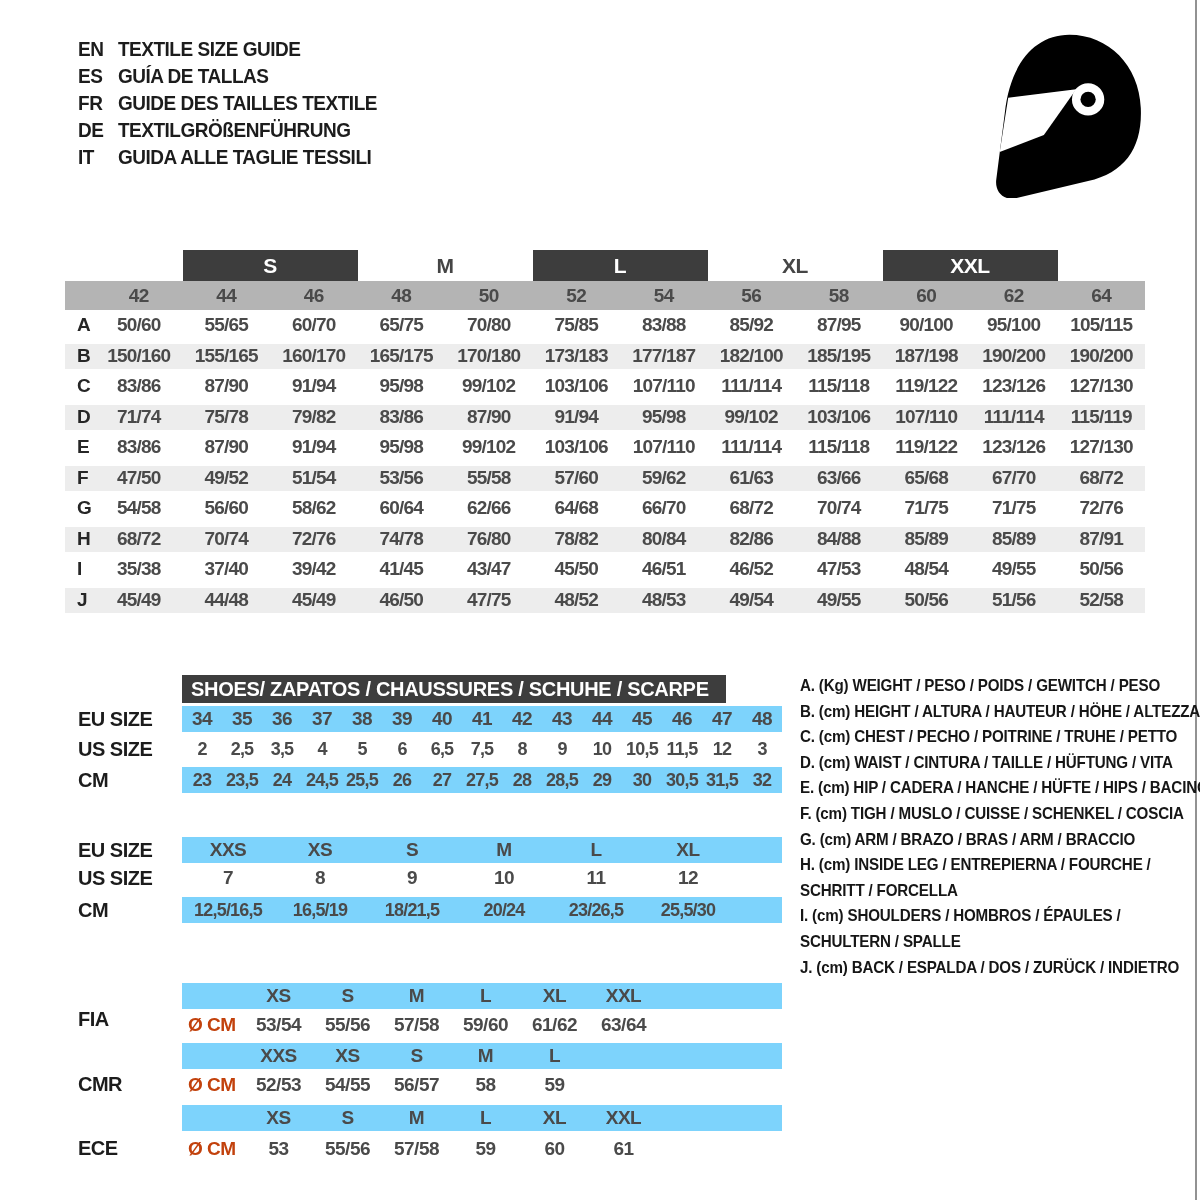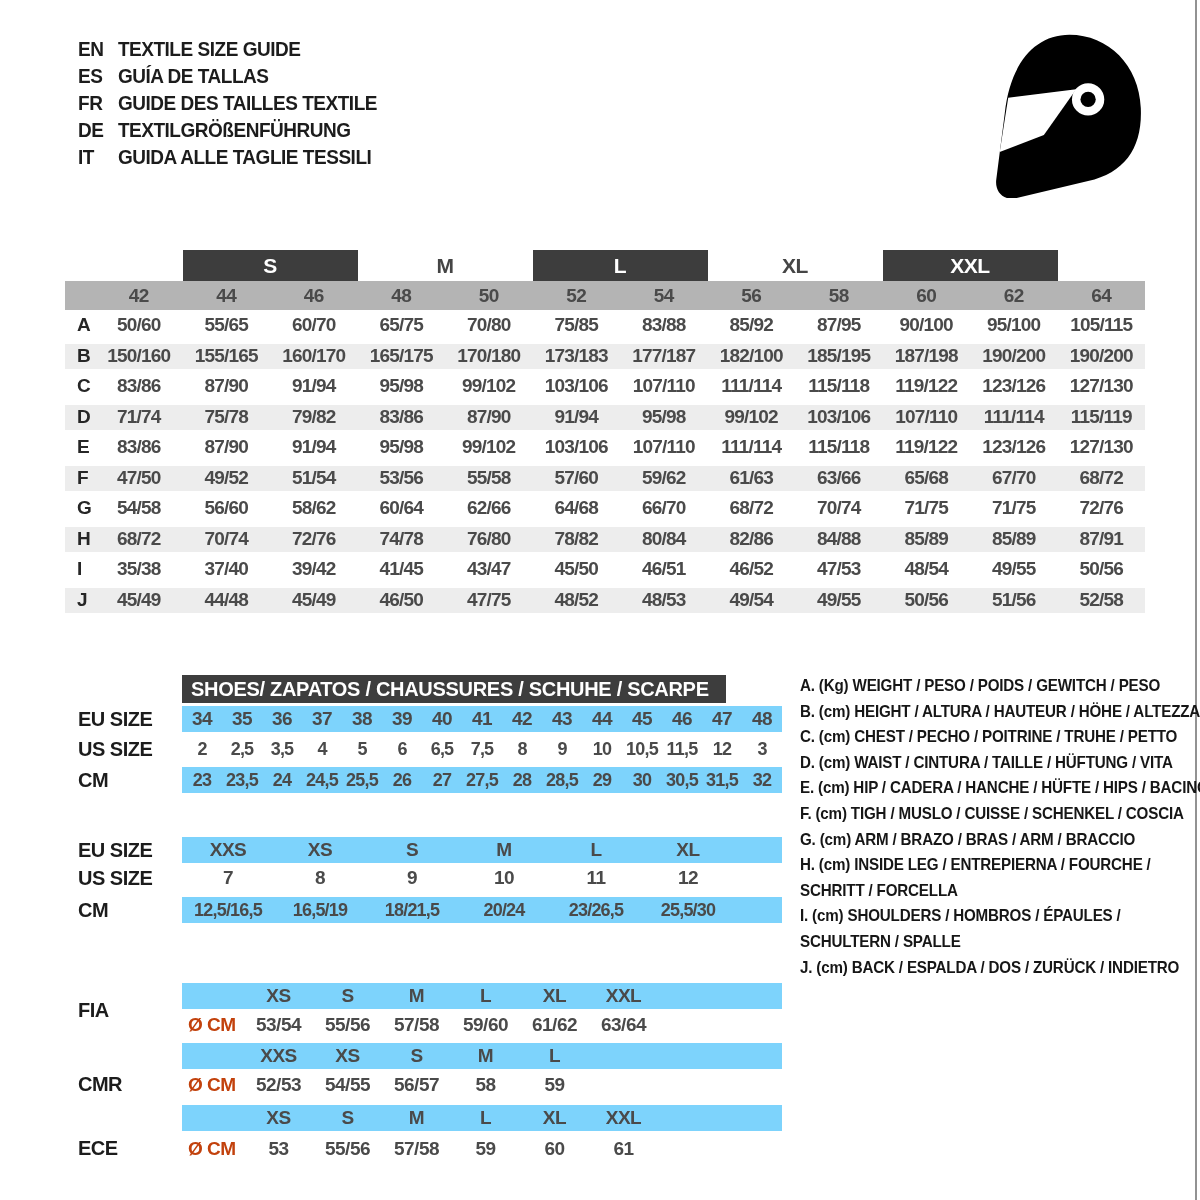--- a/index.html
+++ b/index.html
@@ -370,21 +370,21 @@
         <div>16,5/19</div>
         <div>18/21,5</div>
         <div>20/24</div>
         <div>23/26,5</div>
         <div>25,5/30</div>
       </div>
   </div>
 
   <div class="sec" style="top:950px;height:220px">
 
-    <div class="slabel" style="top:47px">FIA</div>
+    <div class="slabel" style="top:56px">FIA</div>
     <div class="band gray hcols" style="top:33px">
       <div></div>
 
     <div>XS</div>
         <div>S</div>
         <div>M</div>
         <div>L</div>
         <div>XL</div>
         <div>XXL</div>
       </div>

